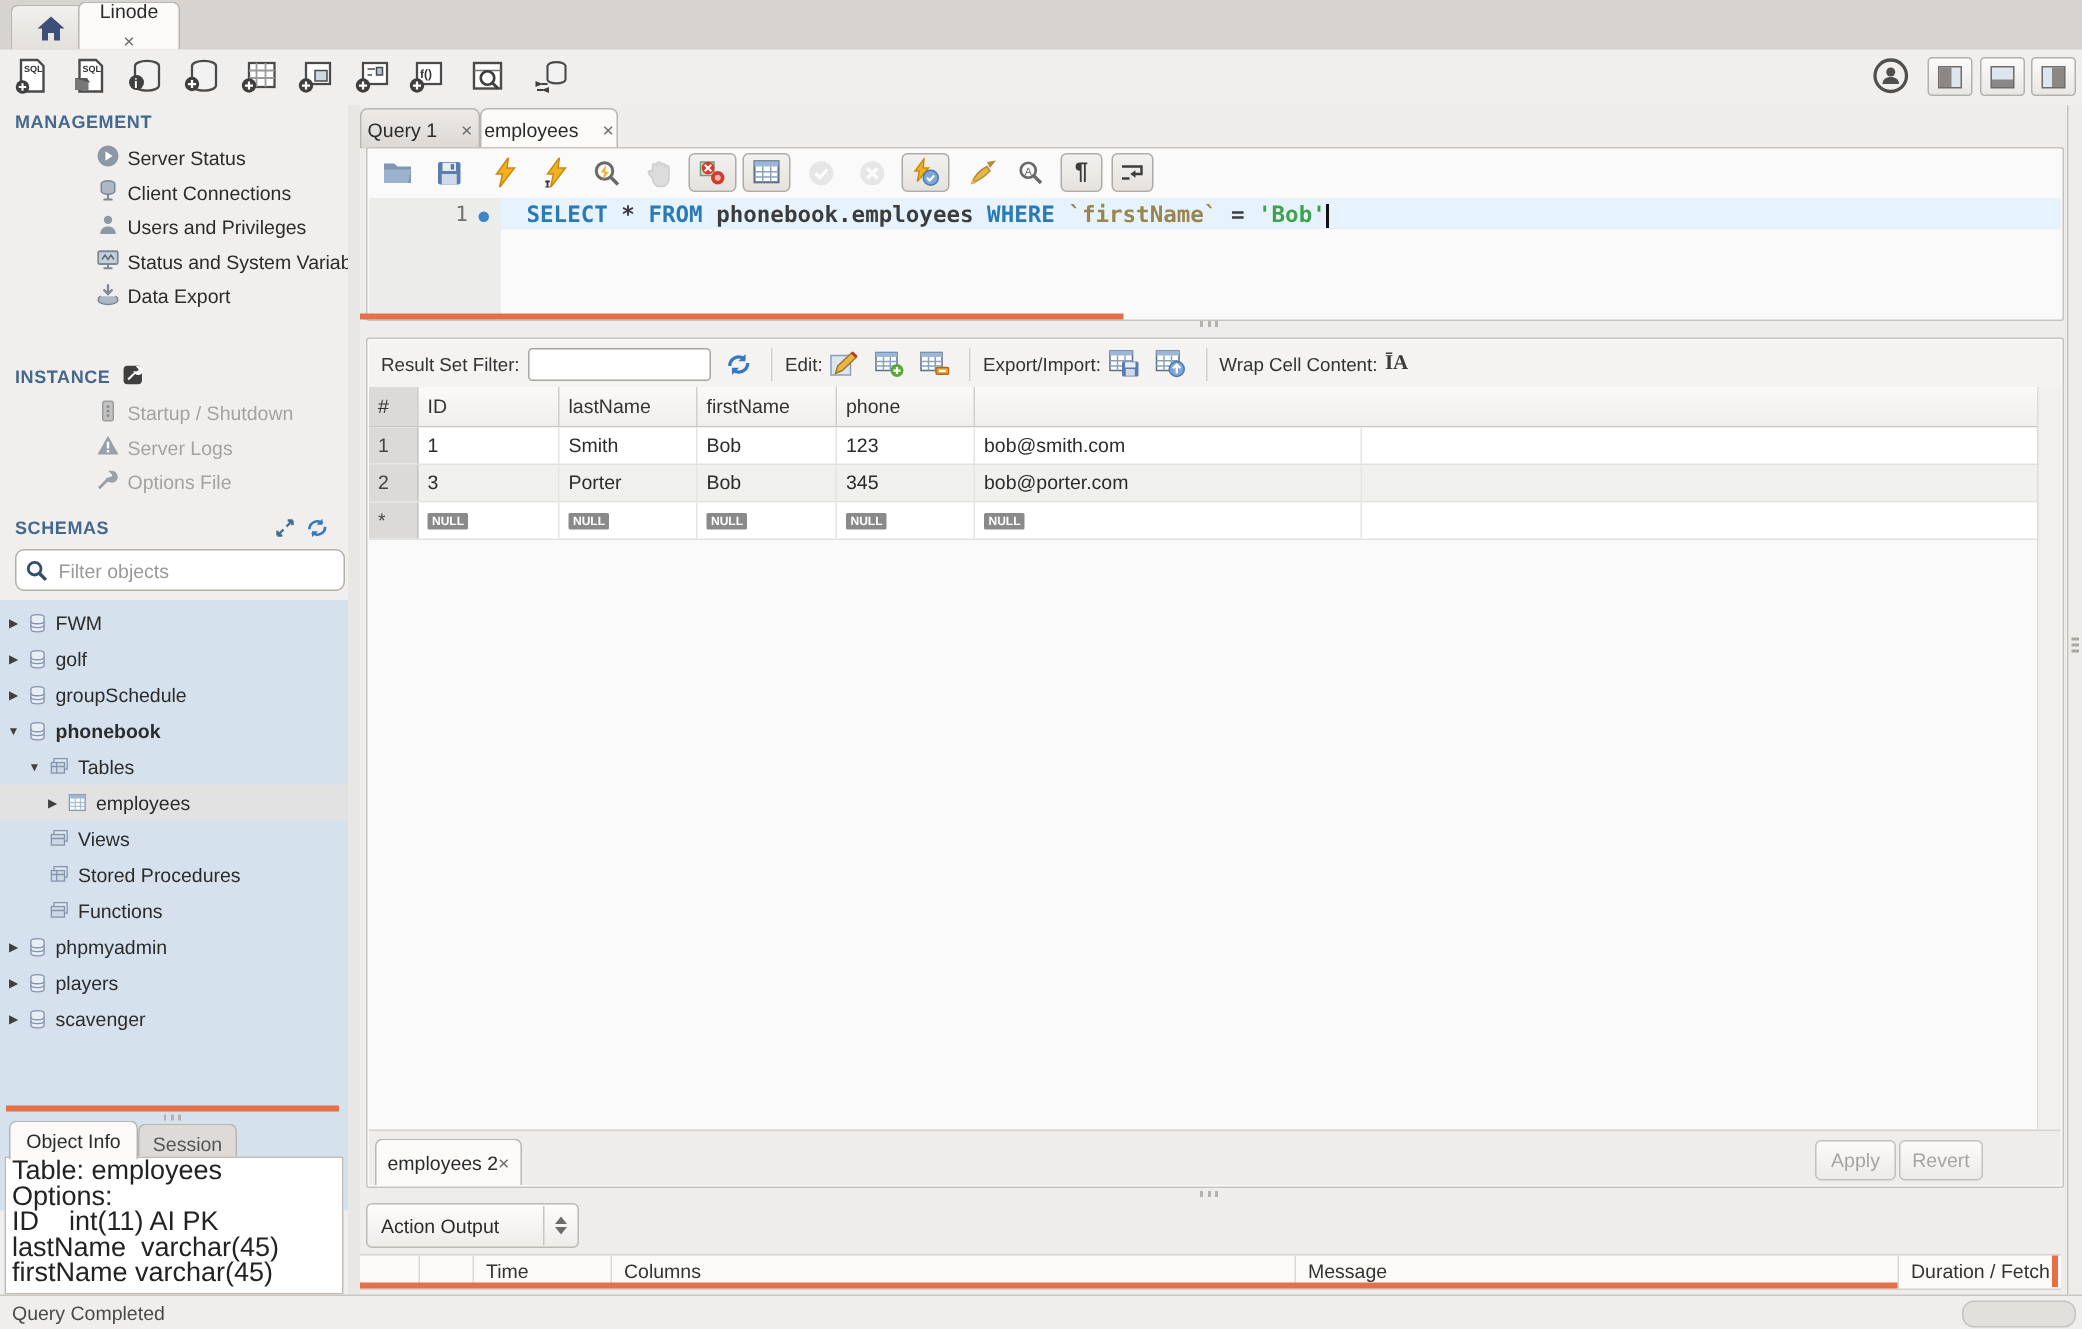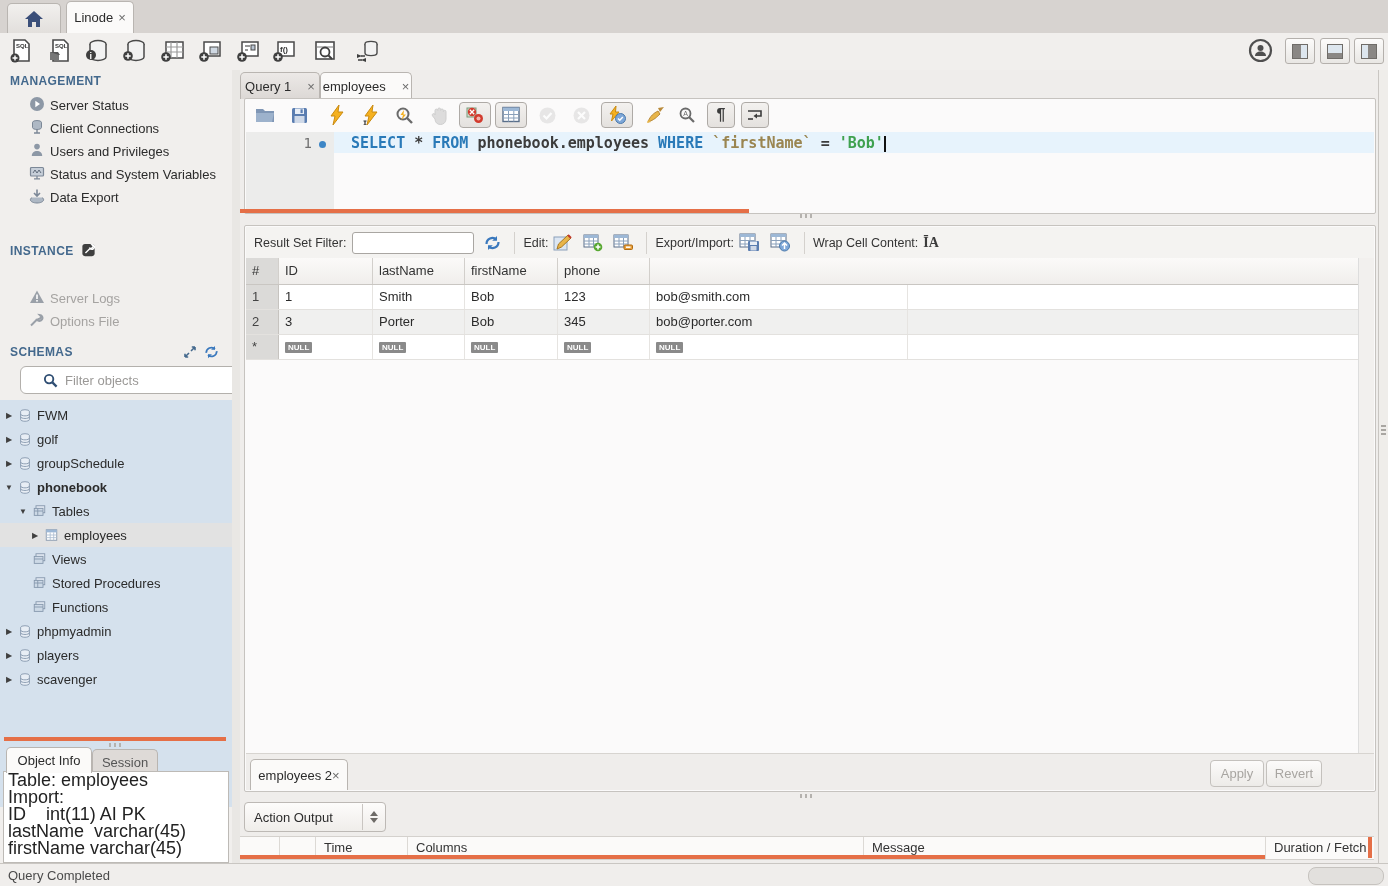--- a/index.html
+++ b/index.html
@@ -8,40 +8,40 @@
        overflow:hidden;}
   .r{position:absolute;}
   .nosel{user-select:none;}
   .clip{white-space:nowrap;overflow:hidden;}
 
   
   .tabbar{left:0;top:0;width:1388px;height:33px;background:#d7d3d0;border-bottom:1px solid #c3bfbb;}
   .wtab{position:absolute;bottom:0;height:29px;border:1px solid #b9b5b1;border-bottom:none;
         border-radius:5px 5px 0 0;display:flex;align-items:center;justify-content:center;gap:5px;}
   .wtab.home{left:7px;width:52px;background:linear-gradient(#f2f0ee,#e2dfdc);}
-  .wtab.active{left:66px;width:66px;background:#fbfaf9;height:31px;}
+  .wtab.active{left:52px;width:66px;background:#fbfaf9;height:31px;flex-direction:column;}
   .closex{color:#6b6b6b;font-size:13px;cursor:default;}
 
   
   .main-toolbar{left:0;top:33px;width:1388px;height:37px;background:#f1efed;}
   .tbico{position:absolute;top:4px;width:30px;height:28px;background:none;border:none;padding:0;
          display:flex;align-items:center;justify-content:center;}
   .panelbtn{position:absolute;top:5px;width:30px;height:26px;border:1px solid #b4b0ac;border-radius:3px;
             background:linear-gradient(#fcfbfa,#e9e7e4);display:flex;align-items:center;justify-content:center;}
   .pin{width:17px;height:13px;border:1px solid #6f6c68;background:#dde6ee;position:relative;}
   .pin>i{position:absolute;background:#8a8784;}
 
   
   .sidebar{left:0;top:70px;width:232px;height:793px;background:#f1efed;}
   .sechead{font-size:12px;font-weight:bold;color:#44698d;letter-spacing:.4px;}
-  .sitem{position:absolute;left:0;width:232px;height:23px;display:flex;align-items:center;}
+  .sitem{position:absolute;left:0;width:232px;height:23px;display:flex;align-items:center;padding-left:35px;}
   .sitem .ic{width:17px;margin-left:28px;margin-right:5px;text-align:center;}
   .sitem.dis{color:#a5a3a1;}
   .filterbox{position:absolute;left:10px;top:0;width:206px;height:26px;background:#fff;border:1px solid #b3b0ac;
-             border-radius:6px;display:flex;align-items:center;padding:0 22px;gap:5px;margin-left:10px;}
+             border-radius:6px;display:flex;align-items:center;padding:0 6px;gap:5px;}
   .filterbox input{border:none;outline:none;flex:1;font:13px "Liberation Sans",sans-serif;color:#333;background:transparent;}
   .filterbox input::placeholder{color:#9b9997;}
   .tree{position:absolute;left:0;top:0;width:232px;background:#d5e1ed;}
   .titem{position:absolute;left:0;width:232px;height:24px;display:flex;align-items:center;}
   .titem .arr{width:10px;font-size:8px;color:#3f3f3f;text-align:center;}
   .titem.selected{background:#e2e2e2;}
   .titem .lbl{margin-left:5px;}
   .bold{font-weight:bold;}
 
   .oitab{position:absolute;height:25px;border:1px solid #b9b5b1;border-bottom:none;border-radius:5px 5px 0 0;
@@ -270,20 +270,29 @@
     </div>
 
     <div class="r sechead" style="left:10px;top:173px">
       <span>INSTANCE</span>
       <svg width="15" height="14" viewBox="0 0 16 16" style="vertical-align:-2px;margin-left:4px">
           <rect x="1" y="1" width="14" height="14" rx="3" fill="#3f3f3f"></rect>
           <path d="M4.5 11.5L10 6M10 6a2.6 2.6 0 1 0 2-4l1.4 1.4-.7 2-2 .7z" stroke="#fff" stroke-width="1.6" fill="none"></path>
         </svg>
     </div>
 
+    <div class="sitem dis" style="top:194px">
+      <span class="ic"><svg width="16" height="16" viewBox="0 0 16 16">
+            <rect x="4.5" y="1.5" width="7" height="13" rx="1.5" fill="#c2c2c2" stroke="#9d9d9d"></rect>
+            <circle cx="8" cy="5" r="1" fill="#8a8a8a"></circle>
+            <circle cx="8" cy="8" r="1" fill="#8a8a8a"></circle>
+            <circle cx="8" cy="11" r="1" fill="#8a8a8a"></circle>
+          </svg></span>
+      <span>Startup / Shutdown</span>
+    </div>
     <div class="sitem dis" style="top:217px">
       <span class="ic"><svg width="16" height="16" viewBox="0 0 16 16">
             <path d="M8 1.5L15 14H1z" fill="#9aa0a8"></path>
             <rect x="7.2" y="5.5" width="1.6" height="4.5" fill="#fff"></rect>
             <rect x="7.2" y="11" width="1.6" height="1.6" fill="#fff"></rect>
           </svg></span>
       <span>Server Logs</span>
     </div>
     <div class="sitem dis" style="top:240px">
       <span class="ic"><svg width="16" height="16" viewBox="0 0 16 16">
@@ -429,21 +438,21 @@
       </div>
 
     <div class="oitab" style="left:6px;top:677px;width:84px;background:#fbfaf9;z-index:2">
       <span>Object Info</span>
     </div>
     <div class="oitab" style="left:92px;top:679px;width:64px;background:#dedad7;color:#555">
       <span>Session</span>
     </div>
     <div class="infopanel" style="top:701px;height:90px">
       <div>Table: employees</div>
-      <div>Import:</div>
+      <div>Options:</div>
       <div>ID    int(11) AI PK</div>
       <div>lastName  varchar(45)</div>
       <div>firstName varchar(45)</div>
     </div>
   </div>
 
   <div class="r" style="left:232px;top:70px;width:8px;height:793px;background:#e9e7e4"></div>
 
   <div class="qtab" style="left:240px;width:78px">
     <span>Query 1</span>

